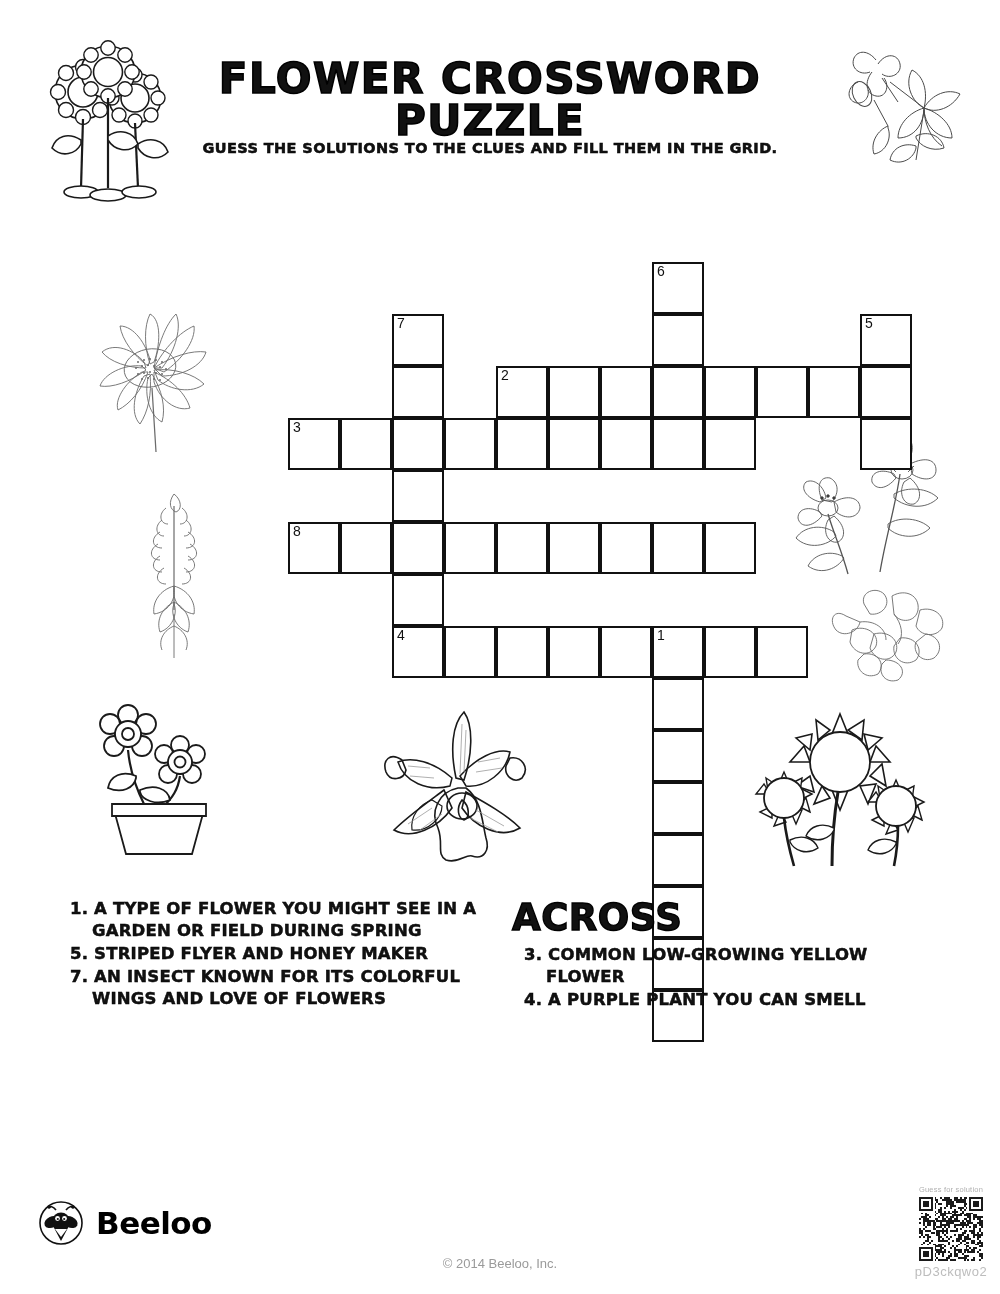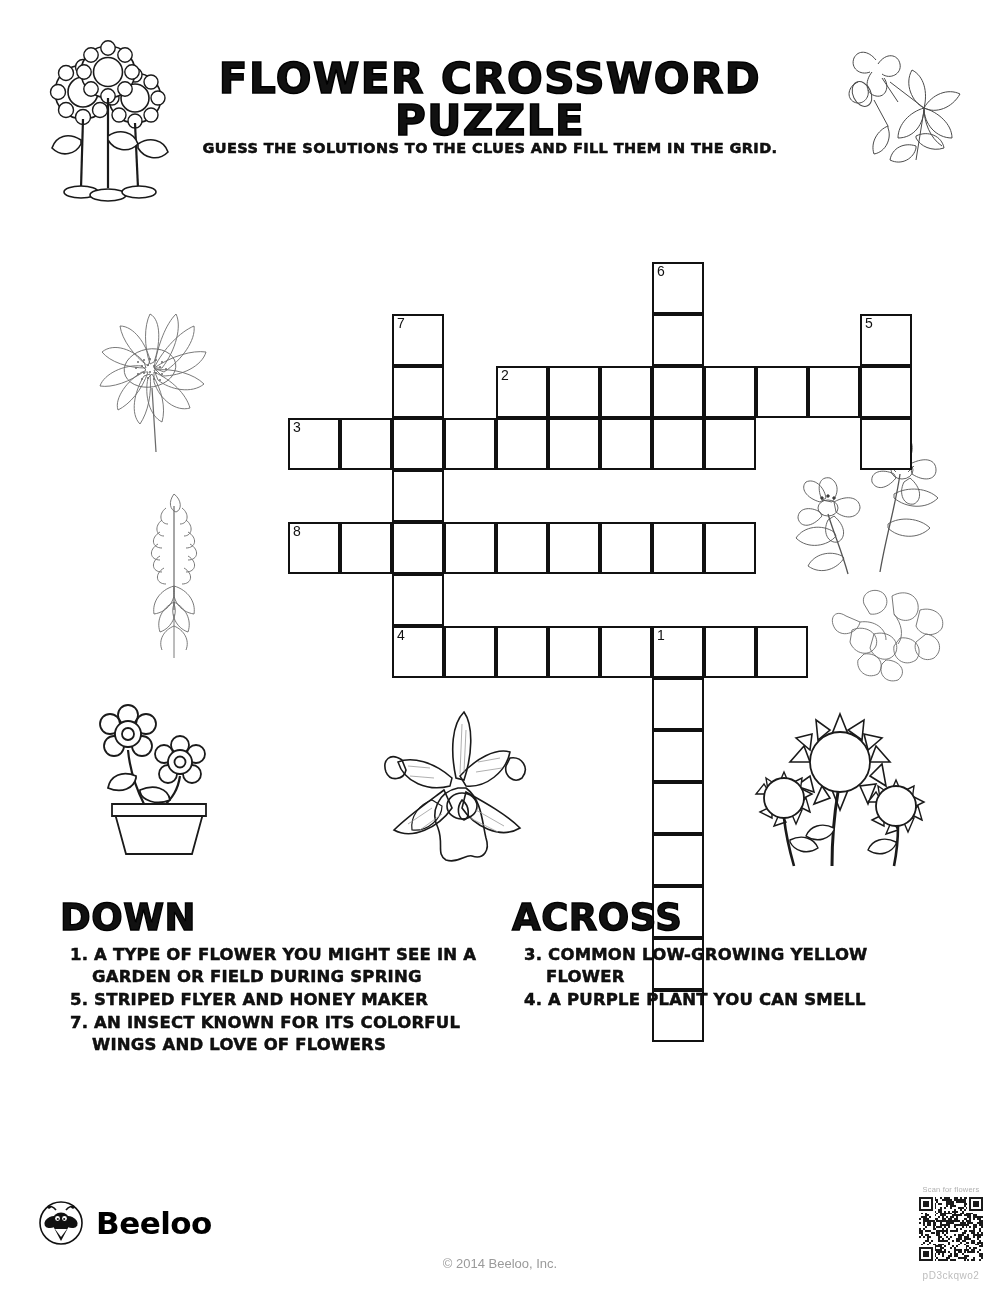--- a/index.html
+++ b/index.html
@@ -168,24 +168,24 @@
   #solution-label {
     font-family: "Liberation Sans", sans-serif;
     font-size: 7.5px;
     color: #b0b0b0;
     letter-spacing: 0.2px;
     margin-bottom: 3px;
   }
   #qr-code { width: 64px; height: 64px; margin: 0 auto; display: block; }
   #solution-code {
     font-family: "Liberation Sans", sans-serif;
-    font-size: 10px;
+    font-size: 13px;
     color: #bdbdbd;
     letter-spacing: 0.5px;
-    margin-top: 9px;
+    margin-top: 3px;
   }
 </style>
 </head>
 <body>
 
 <div id="header">
   <div id="puzzle-title">Flower Crossword Puzzle</div>
   <div id="puzzle-subtitle">Guess the solutions to the clues and fill them in the grid.</div>
 </div>
 
@@ -574,21 +574,20 @@
     <div class="xw-cell" style="left: 652px; top: 730px; width: 52px; height: 52px;"></div>
     <div class="xw-cell" style="left: 652px; top: 782px; width: 52px; height: 52px;"></div>
     <div class="xw-cell" style="left: 652px; top: 834px; width: 52px; height: 52px;"></div>
     <div class="xw-cell" style="left: 652px; top: 886px; width: 52px; height: 52px;"></div>
     <div class="xw-cell" style="left: 652px; top: 938px; width: 52px; height: 52px;"></div>
     <div class="xw-cell" style="left: 652px; top: 990px; width: 52px; height: 52px;"></div>
   </div>
 
 <div id="clues">
   <div class="clue-col" id="clues-down">
-    <h2 class="clue-heading">DOWN</h2>
     <ul class="clue-list" id="list-down">
         <li class="clue-item"><span>1. </span><span>A type of flower you might see in a garden or field during spring</span></li>
         <li class="clue-item"><span>5. </span><span>Striped flyer and honey maker</span></li>
         <li class="clue-item"><span>7. </span><span>An insect known for its colorful wings and love of flowers</span></li>
       </ul>
   </div>
   <div class="clue-col" id="clues-across">
     <h2 class="clue-heading">ACROSS</h2>
     <ul class="clue-list" id="list-across">
         <li class="clue-item"><span>3. </span><span>Common low-growing yellow flower</span></li>
@@ -622,21 +621,21 @@
         <path d="M20 23.5 C21.5 25.2 24.5 25.2 26 23.5" stroke="#111" stroke-width="1.2" fill="none"></path>
       </g>
     </svg>
     <span id="brand-name">Beeloo</span>
   </div>
 </div>
 
 <div id="copyright">© 2014 Beeloo, Inc.</div>
 
 <div id="solution-box">
-  <div id="solution-label">Scan for flowers</div>
+  <div id="solution-label">Guess for solution</div>
   <svg id="qr-code" viewBox="0 0 33 33" shape-rendering="crispEdges">
     <rect width="33" height="33" fill="#fff"></rect>
     <g fill="#1a1a1a" id="qr-cells">
         <rect x="0" y="0" width="1" height="1"></rect>
         <rect x="1" y="0" width="1" height="1"></rect>
         <rect x="2" y="0" width="1" height="1"></rect>
         <rect x="3" y="0" width="1" height="1"></rect>
         <rect x="4" y="0" width="1" height="1"></rect>
         <rect x="5" y="0" width="1" height="1"></rect>
         <rect x="6" y="0" width="1" height="1"></rect>

